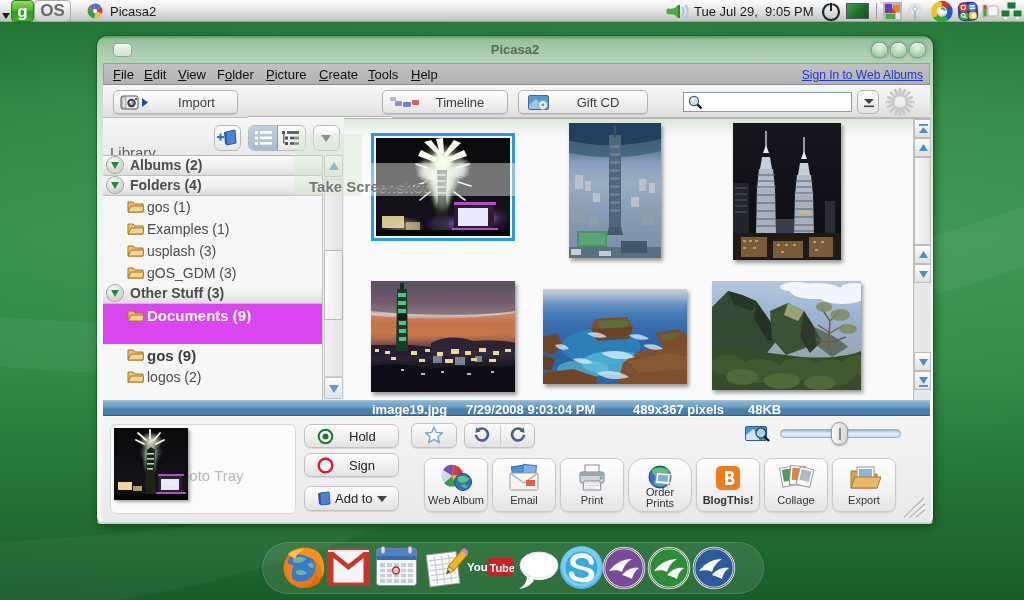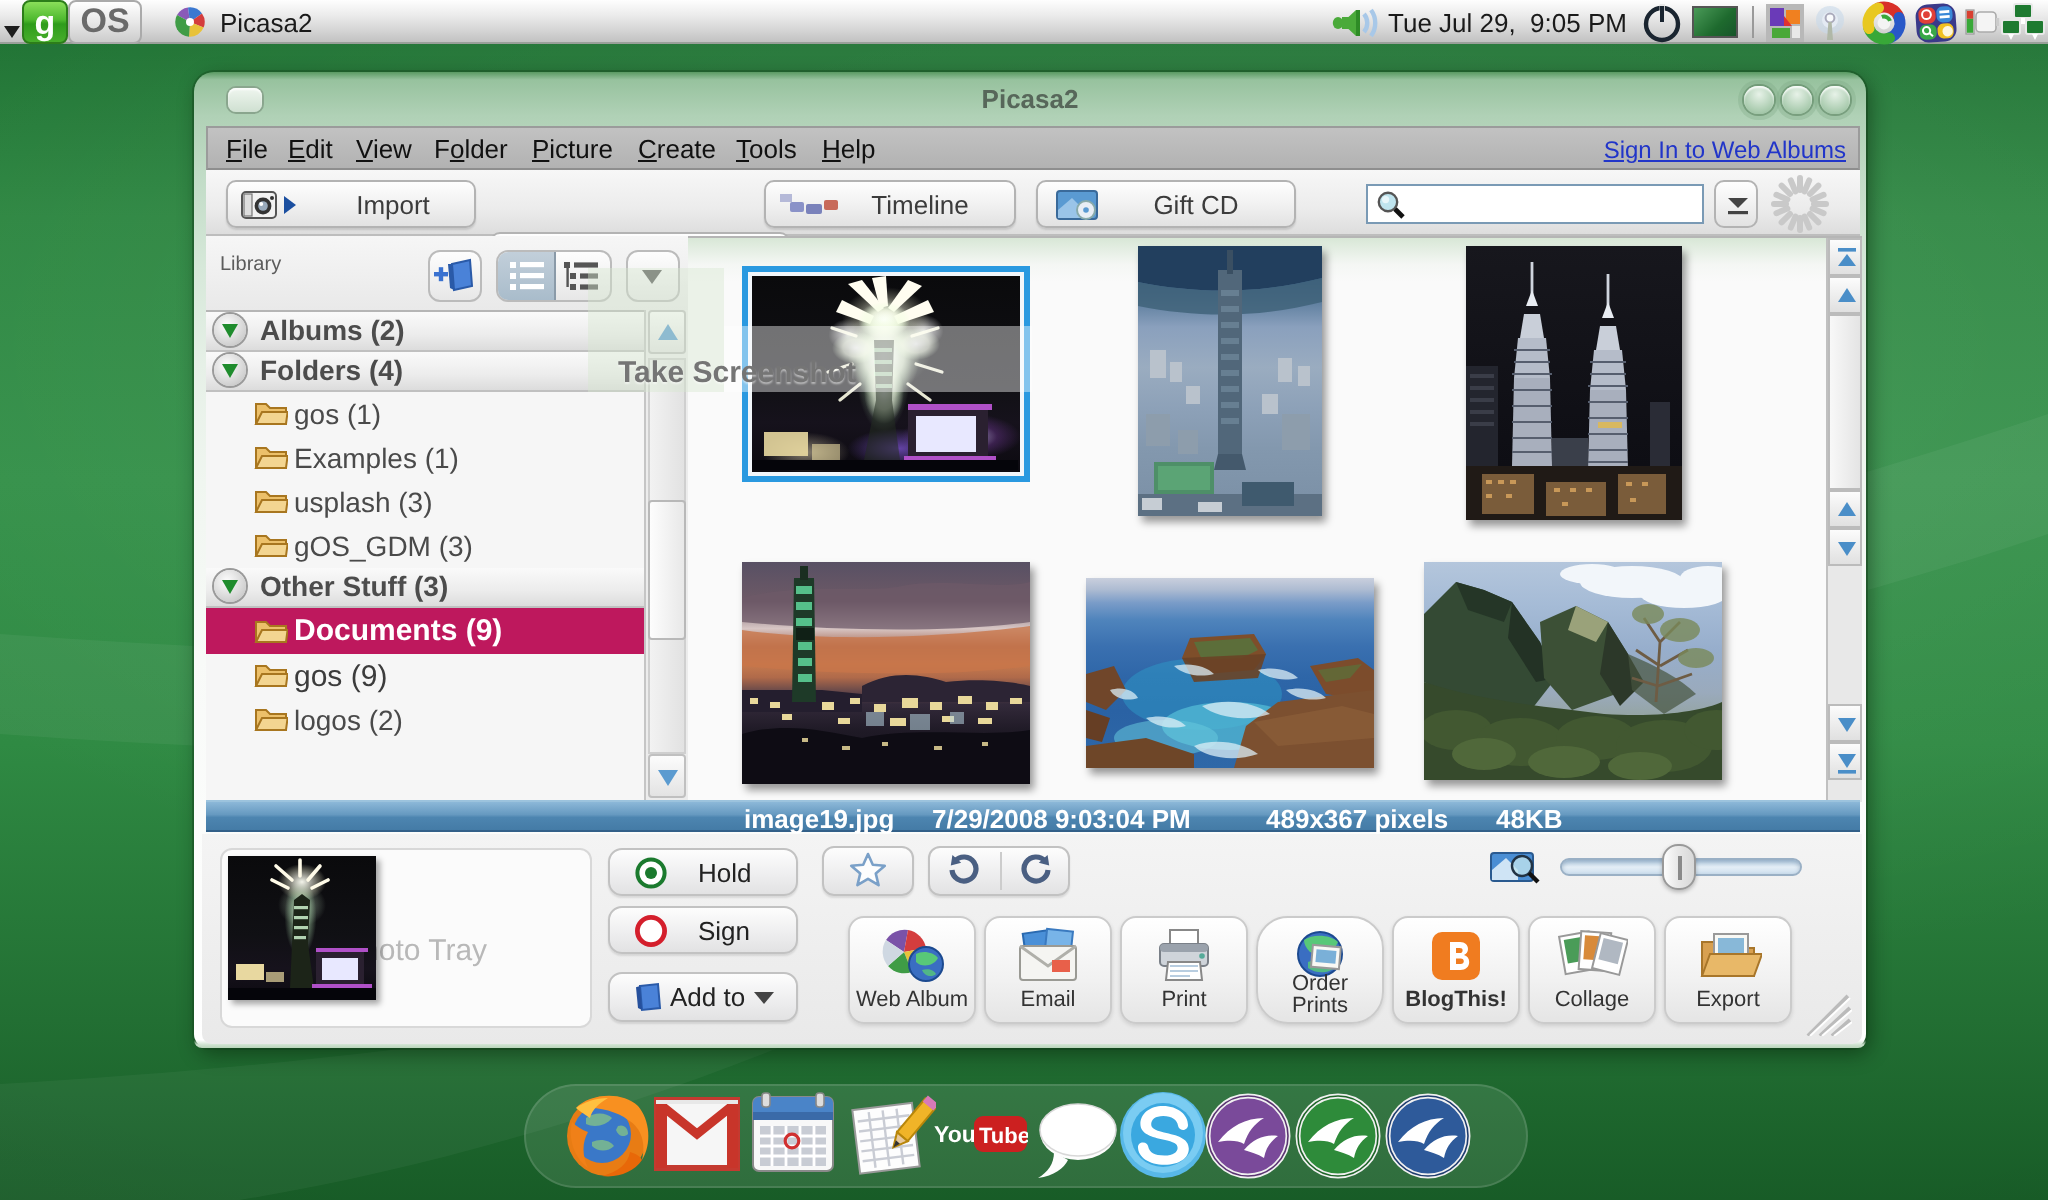--- a/index.html
+++ b/index.html
@@ -56,21 +56,21 @@
     box-shadow:0 1px 1px rgba(0,0,0,0.12); font-size:13px; color:#3c3c3c; }
   .tbtn .lbl { position:absolute; left:30px; right:0; text-align:center; top:4px; }
   #searchbox { position:absolute; left:580px; top:7px; width:169px; height:20px; background:#fff; border:1px solid #7a9ab5; }
   #searchdrop { position:absolute; left:754px; top:5px; width:22px; height:24px; border-radius:5px; border:1px solid #b3b3b3;
     background:linear-gradient(180deg,#fefefe 0%,#f0f0f0 55%,#e2e2e2 100%); }
 
   
   #sidebar { position:absolute; left:6px; top:82px; width:241px; height:282px; background:#efefef; border-right:1px solid #9a9a9a; }
   #libhead { position:absolute; left:0; top:0; width:241px; height:37px;
     background:linear-gradient(180deg,#f6f6f6,#e9e9e9); }
-  #libhead .t { position:absolute; left:7px; top:9px; font-size:10px; color:#5c5c5c; }
+  #libhead .t { position:absolute; left:7px; top:26px; font-size:15px; color:#5c5c5c; }
   .hbtn { position:absolute; top:7px; height:26px; border-radius:6px; border:1px solid #bbb;
     background:linear-gradient(180deg,#fdfdfd,#e7e7e7); }
   #tree { position:absolute; left:0; top:37px; width:219px; height:245px; background:#f6f6f6; border-top:1px solid #b5b5b5; }
   .thead { position:relative; width:100%; height:20px; background:linear-gradient(180deg,#fafafa 0%,#ececec 60%,#dcdcdc 100%);
     border-bottom:1px solid #c0c0c0; }
   .thead .txt { position:absolute; left:27px; top:1px; font-size:14px; font-weight:bold; color:#4c4c4c; }
   .titem { position:relative; width:100%; height:22px; font-size:14px; color:#4a4a4a; }
   .titem .txt { position:absolute; left:44px; top:3px; }
   .disc { position:absolute; left:4px; top:1px; width:16px; height:16px; border-radius:9px;
     background:radial-gradient(circle at 40% 35%, #fdfdfd, #d0d0d0 70%, #b5b5b5); box-shadow:0 0 0 1px #9a9a9a; }
@@ -291,28 +291,28 @@
             <svg class="folder" viewBox="0 0 17 14">
               <path d="M1,3 L6,3 L8,5 L16,5 L16,13 L1,13 Z" fill="#ecc06a" stroke="#a8761f" stroke-width="1"></path>
               <path d="M1,13 L4,7 L16.8,7 L16,13 Z" fill="#f3d591" stroke="#a8761f" stroke-width="1"></path>
             </svg>
             <div class="txt">gOS_GDM (3)</div>
           </div>
         <div class="thead" style="height:20px;">
             <div class="disc"></div>
             <div class="txt">Other Stuff (3)</div>
           </div>
-        <div class="titem" style="background:#be185d; height:23px; color:#fff; font-weight:bold; font-size:15px;">
+        <div class="titem" style="background:#d946ef; height:40px; color:#fff; font-weight:bold; font-size:15px;">
             <svg class="folder" style="top:4px;" viewBox="0 0 17 14">
               <path d="M1,3 L6,3 L8,5 L16,5 L16,13 L1,13 Z" fill="#ecc06a" stroke="#a8761f" stroke-width="1"></path>
               <path d="M1,13 L4,7 L16.8,7 L16,13 Z" fill="#f3d591" stroke="#a8761f" stroke-width="1"></path>
             </svg>
             <div class="txt">Documents (9)</div>
           </div>
-        <div class="titem" style="font-weight:normal; font-size:15px; color:#3c3c3c;">
+        <div class="titem" style="font-weight:bold; font-size:15px; color:#3c3c3c;">
             <svg class="folder" viewBox="0 0 17 14">
               <path d="M1,3 L6,3 L8,5 L16,5 L16,13 L1,13 Z" fill="#ecc06a" stroke="#a8761f" stroke-width="1"></path>
               <path d="M1,13 L4,7 L16.8,7 L16,13 Z" fill="#f3d591" stroke="#a8761f" stroke-width="1"></path>
             </svg>
             <div class="txt">gos (9)</div>
           </div>
         <div class="titem">
             <svg class="folder" viewBox="0 0 17 14">
               <path d="M1,3 L6,3 L8,5 L16,5 L16,13 L1,13 Z" fill="#ecc06a" stroke="#a8761f" stroke-width="1"></path>
               <path d="M1,13 L4,7 L16.8,7 L16,13 Z" fill="#f3d591" stroke="#a8761f" stroke-width="1"></path>

